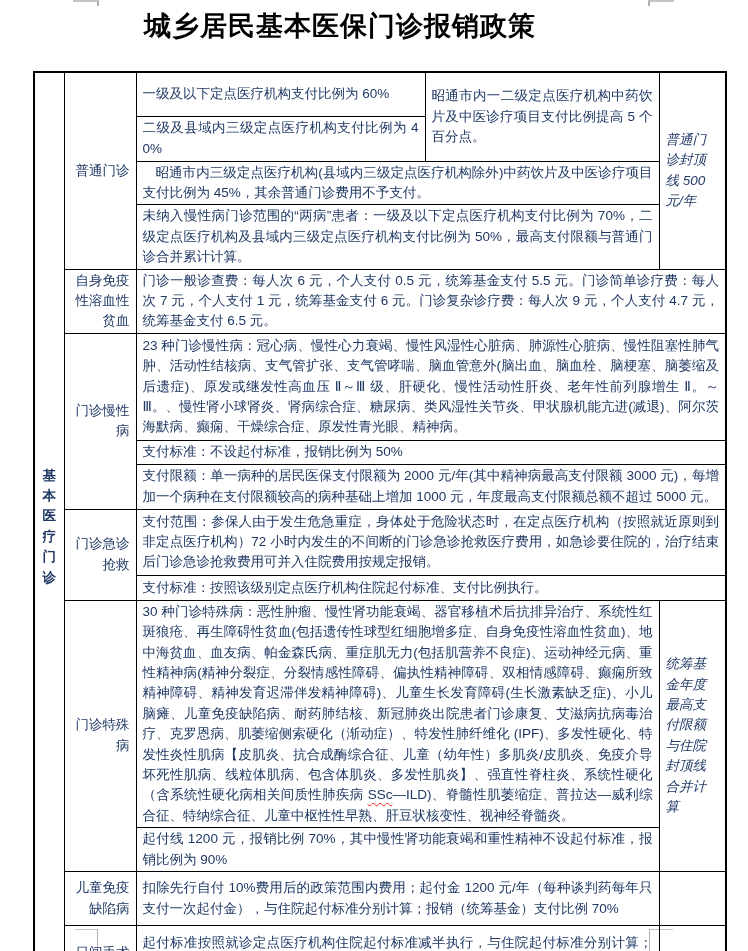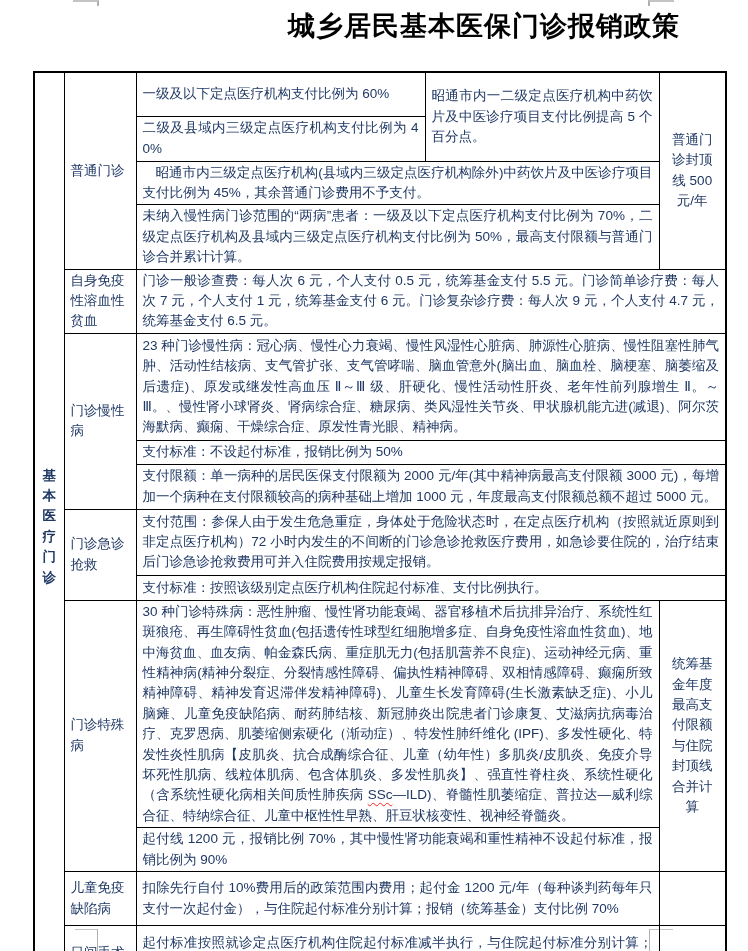--- a/index.html
+++ b/index.html
@@ -6,21 +6,21 @@
   .page{
     position:relative;
     width:748px;height:951px;
     background:#ffffff;
     font-family:"Liberation Sans","DejaVu Sans",sans-serif;
     color:#1f3864;
     overflow:hidden;
   }
   .title{
     position:absolute;left:0;top:8px;width:680px;
-    margin:0;text-align:right;
+    margin:0;text-align:center;
     font-size:27px;font-weight:900;letter-spacing:1px;
     color:#000000;
     font-family:"Liberation Serif","DejaVu Serif",serif;
   }
   table.policy{
     position:absolute;left:33px;top:71px;
     border-collapse:collapse;table-layout:fixed;
     width:692px;
     border:2px solid #000;
   }
@@ -32,27 +32,27 @@
     word-break:break-all;
     color:#1f3864;
   }
   td.vhead{
     text-align:center;padding:0 2px;
     font-weight:bold;color:#000;
     font-size:14.5px;line-height:27px;
     word-break:break-all;
   }
   td.lbl{
-    text-align:left;padding:0 4px;
+    text-align:right;padding:0 4px;
     line-height:19.5px;
   }
   td.content{ text-align:justify;margin-top:35px; }
   td.cap{
-    text-align:center;padding:0 6px;
-    line-height:22px;font-size:14px;
+    text-align:left;padding:0 6px;
+    line-height:22px;font-size:14px;font-style:italic;
   }
   td.indent{ text-indent:13px; }
   .squiggle{
     text-decoration:underline wavy #ff2222 1px;
     text-underline-offset:3px;
   }
   
   .mark{position:absolute;}
   .mark.tl{left:73px;top:0;width:24px;height:4px;border-top:2px solid #c4c4c4;border-right:2px solid #b0b0b0;}
   .mark.tr{left:648px;top:0;width:24px;height:4px;border-top:2px solid #c4c4c4;border-left:2px solid #b0b0b0;}

